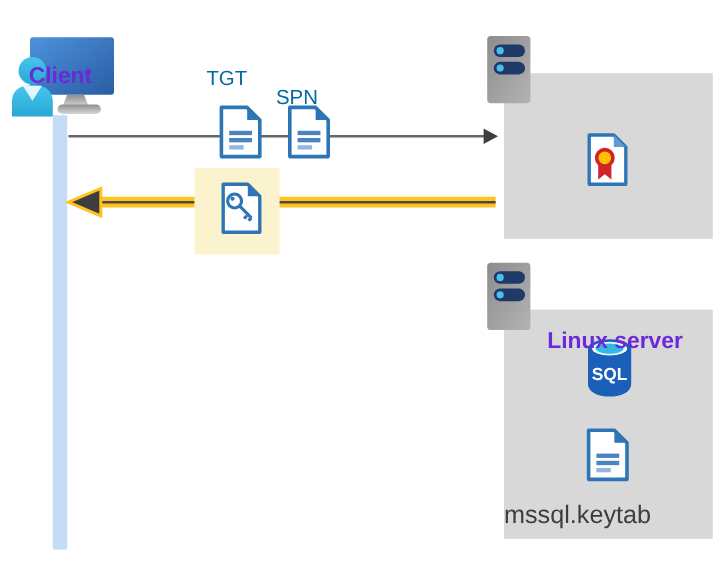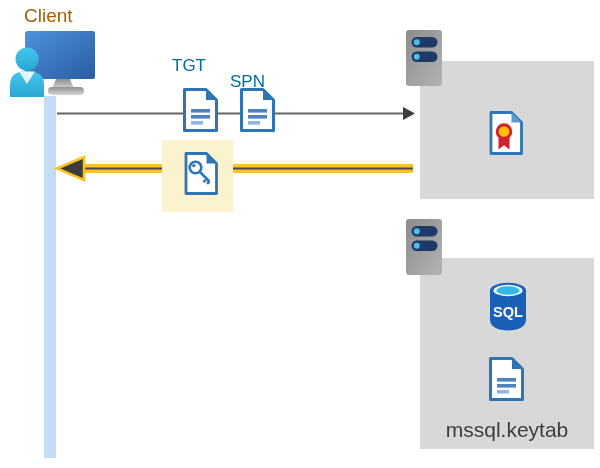--- a/index.html
+++ b/index.html
@@ -1,21 +1,21 @@
 <!DOCTYPE html>
 <html><head>
 <meta charset="utf-8">
 <style>
   html,body{margin:0;padding:0;background:#fff;font-family:"Liberation Sans",sans-serif;}
   .canvas{position:relative;width:600px;height:468px;background:#ffffff;overflow:hidden;}
   .abs{position:absolute;}
   .panel{background:#D8D8D8;}
-  .bold-label{font-weight:normal;color:#a16207;font-size:19px;line-height:23px;}
+  .bold-label{font-weight:bold;color:#6d28d9;font-size:19px;line-height:23px;margin-top:48px;}
   .small-label{color:#0369a1;font-size:17px;text-align:left;}
-  .file-label{color:#3d3d3d;font-size:21px;text-align:center;}
+  .file-label{color:#3d3d3d;font-size:21px;text-align:left;}
   .lifeline{background:#C4DCF5;}
   .highlight{background:#FBF3CD;}
   svg{display:block;}
 </style>
 </head>
 <body>
 
 <div class="canvas">
 
   <div class="abs panel" style="left:420px;top:61px;width:174px;height:138px;"></div>
@@ -137,16 +137,17 @@
     <rect x="11" y="35" width="12" height="3.6" fill="#8FB8E0"></rect>
   </svg>
 
   <div class="abs bold-label" style="left:24px;top:4px;">Client</div>
 
   <div class="abs small-label" style="left:172px;top:56px;width:40px;">TGT</div>
 
   <div class="abs small-label" style="left:230px;top:72px;width:40px;">SPN</div>
 
 
+  <div class="abs bold-label" style="left:456px;top:225px;">Linux server</div>
 
   <div class="abs file-label" style="left:420px;top:418px;width:174px;">mssql.keytab</div>
 
 </div>
 
 </body></html>

